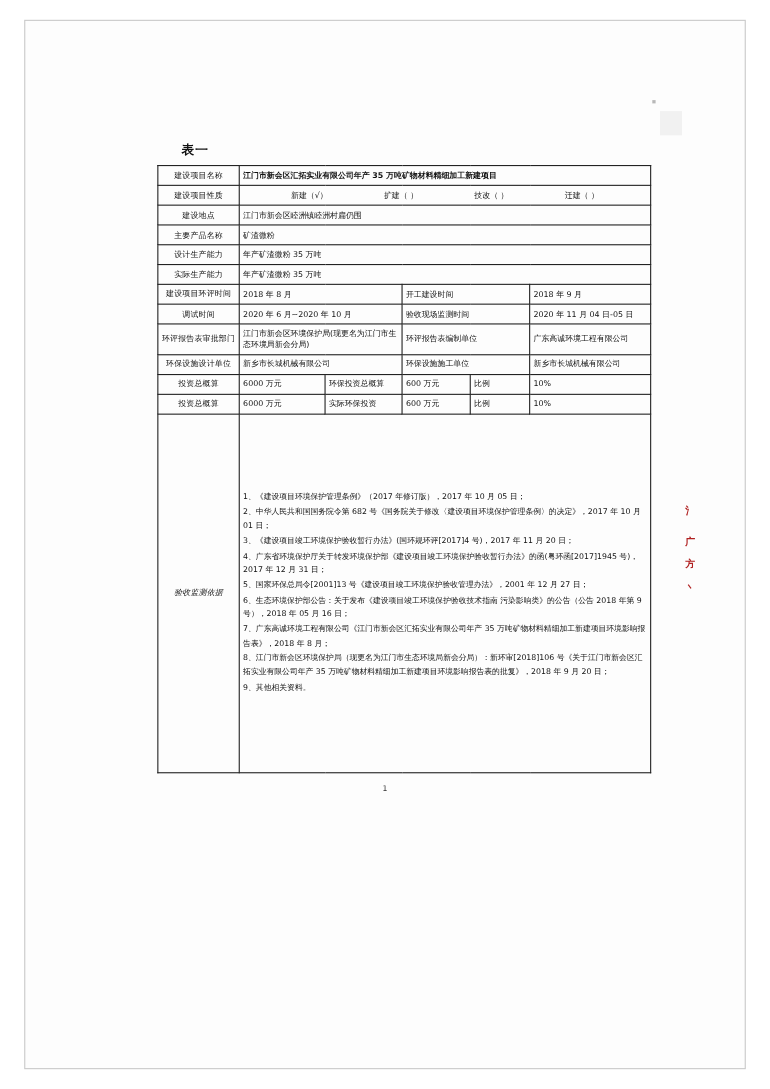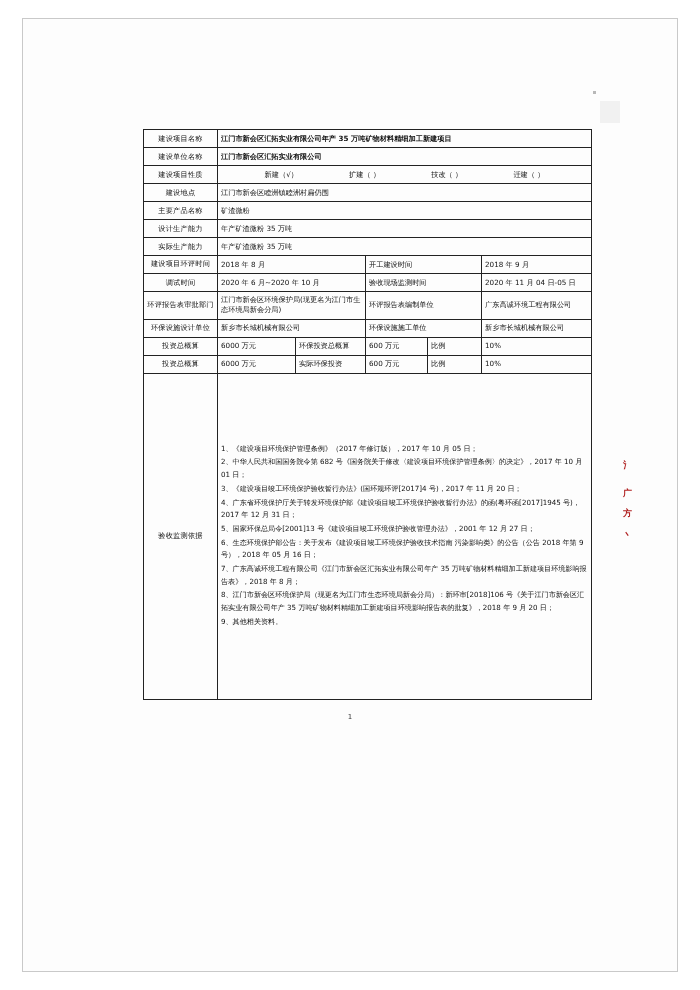--- a/index.html
+++ b/index.html
@@ -105,40 +105,37 @@
 </style>
 </head>
 <body>
 
 <div class="page">
 
   <div class="speck" style="left:570px;top:72px;width:3px;height:3px;"></div>
   <div class="speck" style="left:577px;top:82px;width:20px;height:22px;background:#f1f1f1;"></div>
 
   <div class="sheet">
+    <div class="table-label">表一</div>
 
     <table class="main">
       <colgroup>
         <col style="width:74px">
         <col style="width:78px">
         <col style="width:70px">
         <col style="width:62px">
         <col style="width:54px">
         <col style="width:110px">
       </colgroup>
       <tbody>
         <tr>
           <td class="label">建设项目名称</td>
           <td colspan="5" class="bold">江门市新会区汇拓实业有限公司年产 35 万吨矿物材料精细加工新建项目</td>
         </tr>
         <tr>
-          <td class="label">建设单位名称</td>
-          <td colspan="5" class="bold">江门市新会区汇拓实业有限公司</td>
-        </tr>
-        <tr>
           <td class="label">建设项目性质</td>
           <td colspan="5">
             <div class="nature-row">
               <span class="nature-item">新建（√）</span>
               <span class="nature-item">扩建（ ）</span>
               <span class="nature-item">技改（ ）</span>
               <span class="nature-item">迁建（ ）</span>
             </div>
           </td>
         </tr>
@@ -192,21 +189,21 @@
         </tr>
         <tr>
           <td class="label">投资总概算</td>
           <td>6000 万元</td>
           <td>实际环保投资</td>
           <td>600 万元</td>
           <td>比例</td>
           <td>10%</td>
         </tr>
         <tr>
-          <td class="label" style="height:320px;">验收监测依据</td>
+          <td class="label" style="height:320px;font-style:italic;">验收监测依据</td>
           <td colspan="5" class="basis">
             <p>1、《建设项目环境保护管理条例》（2017 年修订版），2017 年 10 月 05 日；</p>
             <p>2、中华人民共和国国务院令第 682 号《国务院关于修改〈建设项目环境保护管理条例〉的决定》，2017 年 10 月 01 日；</p>
             <p>3、《建设项目竣工环境保护验收暂行办法》(国环规环评[2017]4 号)，2017 年 11 月 20 日；</p>
             <p>4、广东省环境保护厅关于转发环境保护部《建设项目竣工环境保护验收暂行办法》的函(粤环函[2017]1945 号)，2017 年 12 月 31 日；</p>
             <p>5、国家环保总局令[2001]13 号《建设项目竣工环境保护验收管理办法》，2001 年 12 月 27 日；</p>
             <p>6、生态环境保护部公告：关于发布《建设项目竣工环境保护验收技术指南 污染影响类》的公告（公告 2018 年第 9 号），2018 年 05 月 16 日；</p>
             <p>7、广东高诚环境工程有限公司《江门市新会区汇拓实业有限公司年产 35 万吨矿物材料精细加工新建项目环境影响报告表》，2018 年 8 月；</p>
             <p>8、江门市新会区环境保护局（现更名为江门市生态环境局新会分局）：新环审[2018]106 号《关于江门市新会区汇拓实业有限公司年产 35 万吨矿物材料精细加工新建项目环境影响报告表的批复》，2018 年 9 月 20 日；</p>
             <p>9、其他相关资料。</p>

